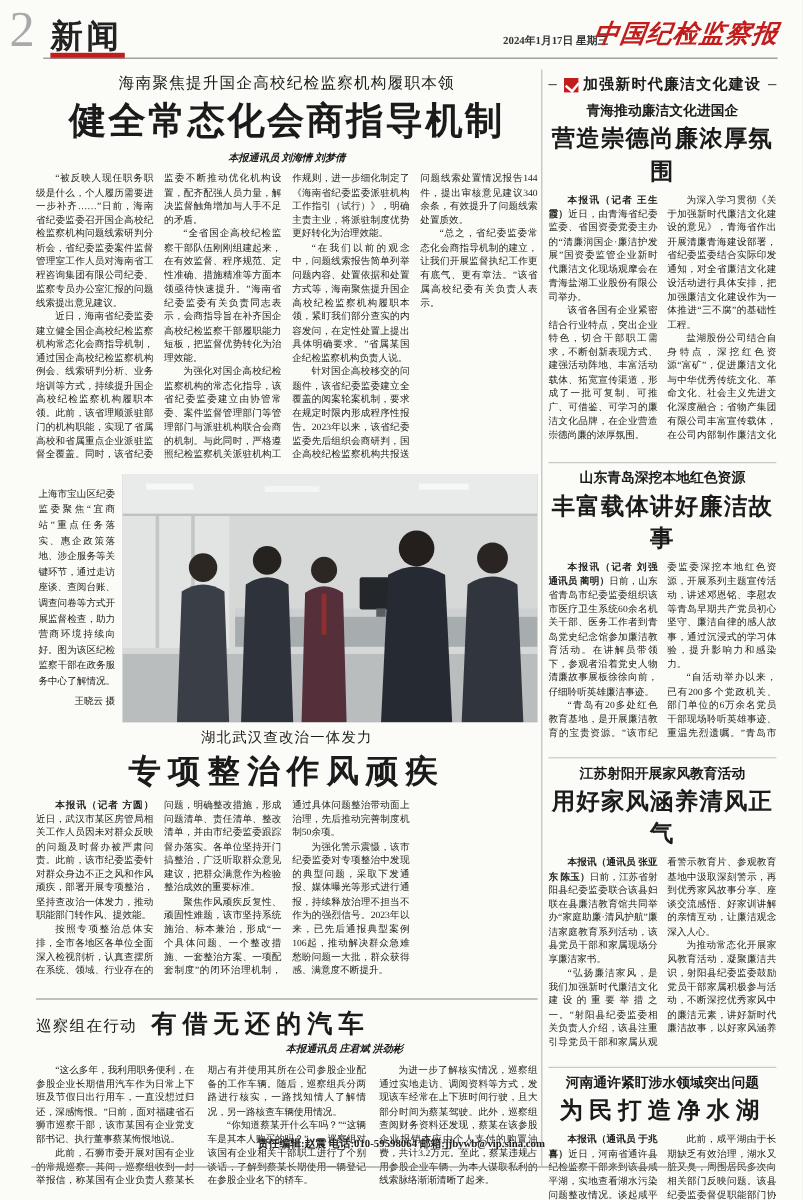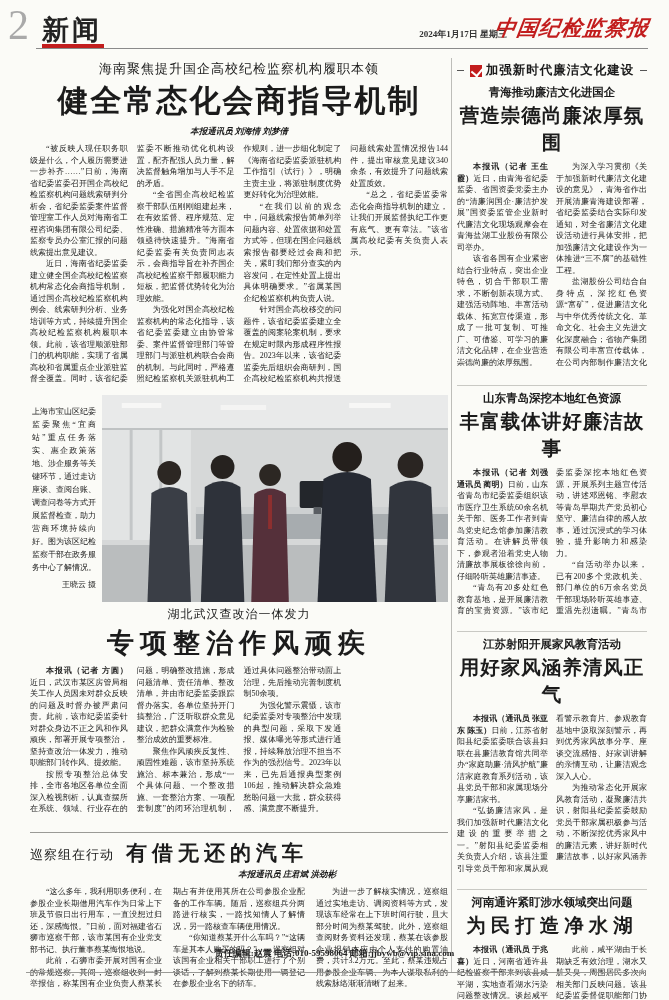--- a/index.html
+++ b/index.html
@@ -85,21 +85,21 @@
 
     <div>
       <div class="kicker">海南聚焦提升国企高校纪检监察机构履职本领</div>
       <div class="headline-xl">健全常态化会商指导机制</div>
       <div class="byline">本报通讯员 刘海情 刘梦倩</div>
       <div class="bodytxt cols4 h-hainan-body">
         <p>“被反映人现任职务职级是什么，个人履历需要进一步补齐……”日前，海南省纪委监委召开国企高校纪检监察机构问题线索研判分析会，省纪委监委案件监督管理室工作人员对海南省工程咨询集团有限公司纪委、监察专员办公室汇报的问题线索提出意见建议。</p>
         <p>近日，海南省纪委监委建立健全国企高校纪检监察机构常态化会商指导机制，通过国企高校纪检监察机构例会、线索研判分析、业务培训等方式，持续提升国企高校纪检监察机构履职本领。此前，该省理顺派驻部门的机构职能，实现了省属高校和省属重点企业派驻监督全覆盖。同时，该省纪委监委不断推动优化机构设置，配齐配强人员力量，解决监督触角增加与人手不足的矛盾。</p>
         <p>“全省国企高校纪检监察干部队伍刚刚组建起来，在有效监督、程序规范、定性准确、措施精准等方面本领亟待快速提升。”海南省纪委监委有关负责同志表示，会商指导旨在补齐国企高校纪检监察干部履职能力短板，把监督优势转化为治理效能。</p>
         <p>为强化对国企高校纪检监察机构的常态化指导，该省纪委监委建立由协管常委、案件监督管理部门等管理部门与派驻机构联合会商的机制。与此同时，严格遵照纪检监察机关派驻机构工作规则，进一步细化制定了《海南省纪委监委派驻机构工作指引（试行）》，明确主责主业，将派驻制度优势更好转化为治理效能。</p>
-        <p>“在我们以前的观念中，问题线索报告简单列举问题内容、处置依据和处置方式等，但现在国企问题线索报告都要经过会商和把关，紧盯我们部分查实的内容发问，在定性处置上提出具体明确要求。”省属某国企纪检监察机构负责人说。</p>
+        <p>“在我们以前的观念中，问题线索报告简单列举问题内容、处置依据和处置方式等，海南聚焦提升国企高校纪检监察机构履职本领，紧盯我们部分查实的内容发问，在定性处置上提出具体明确要求。”省属某国企纪检监察机构负责人说。</p>
         <p>针对国企高校移交的问题件，该省纪委监委建立全覆盖的阅案轮案机制，要求在规定时限内形成程序性报告。2023年以来，该省纪委监委先后组织会商研判，国企高校纪检监察机构共报送问题线索处置情况报告144件，提出审核意见建议340余条，有效提升了问题线索处置质效。</p>
         <p>“总之，省纪委监委常态化会商指导机制的建立，让我们开展监督执纪工作更有底气、更有章法。”该省属高校纪委有关负责人表示。</p>
       </div>
     </div>
 
     <div class="photo-block">
       <div class="photo-caption">
         <span>上海市宝山区纪委监委聚焦“宜商站”重点任务落实、惠企政策落地、涉企服务等关键环节，通过走访座谈、查阅台账、调查问卷等方式开展监督检查，助力营商环境持续向好。图为该区纪检监察干部在政务服务中心了解情况。</span>
         <span class="photo-credit">王晓云 摄</span>
       </div>

